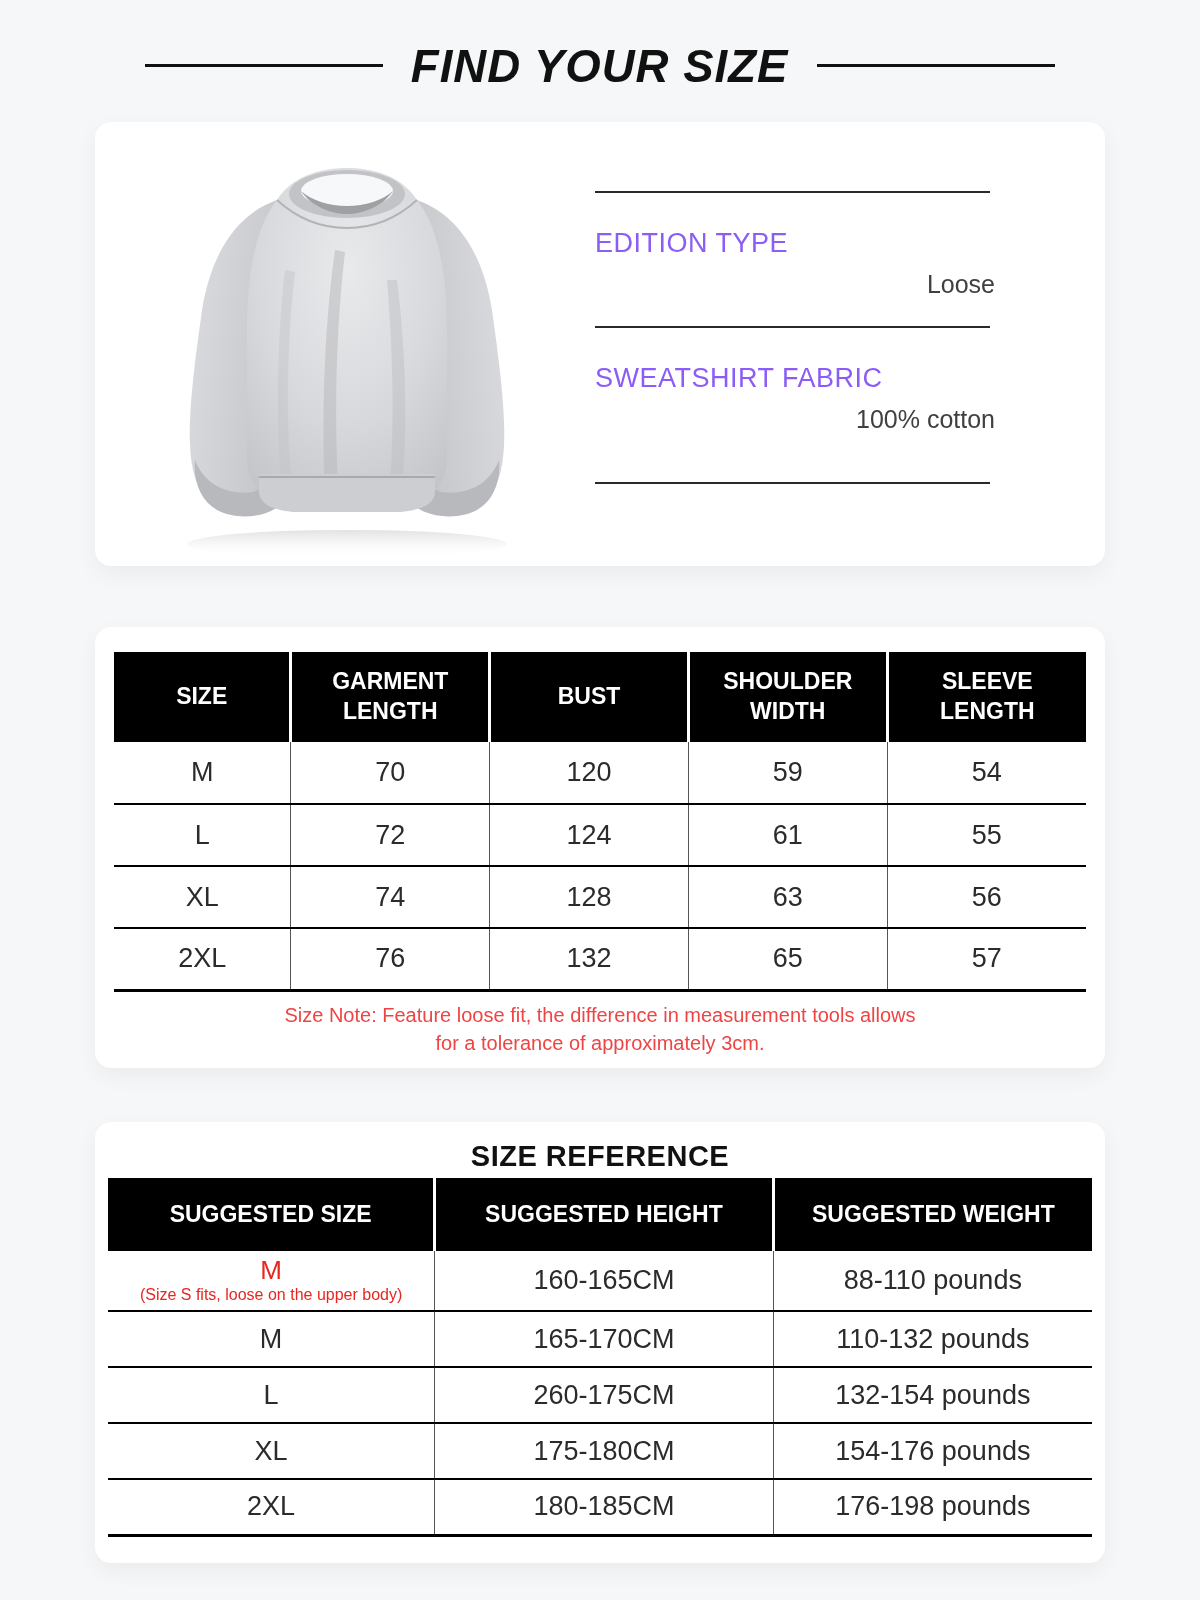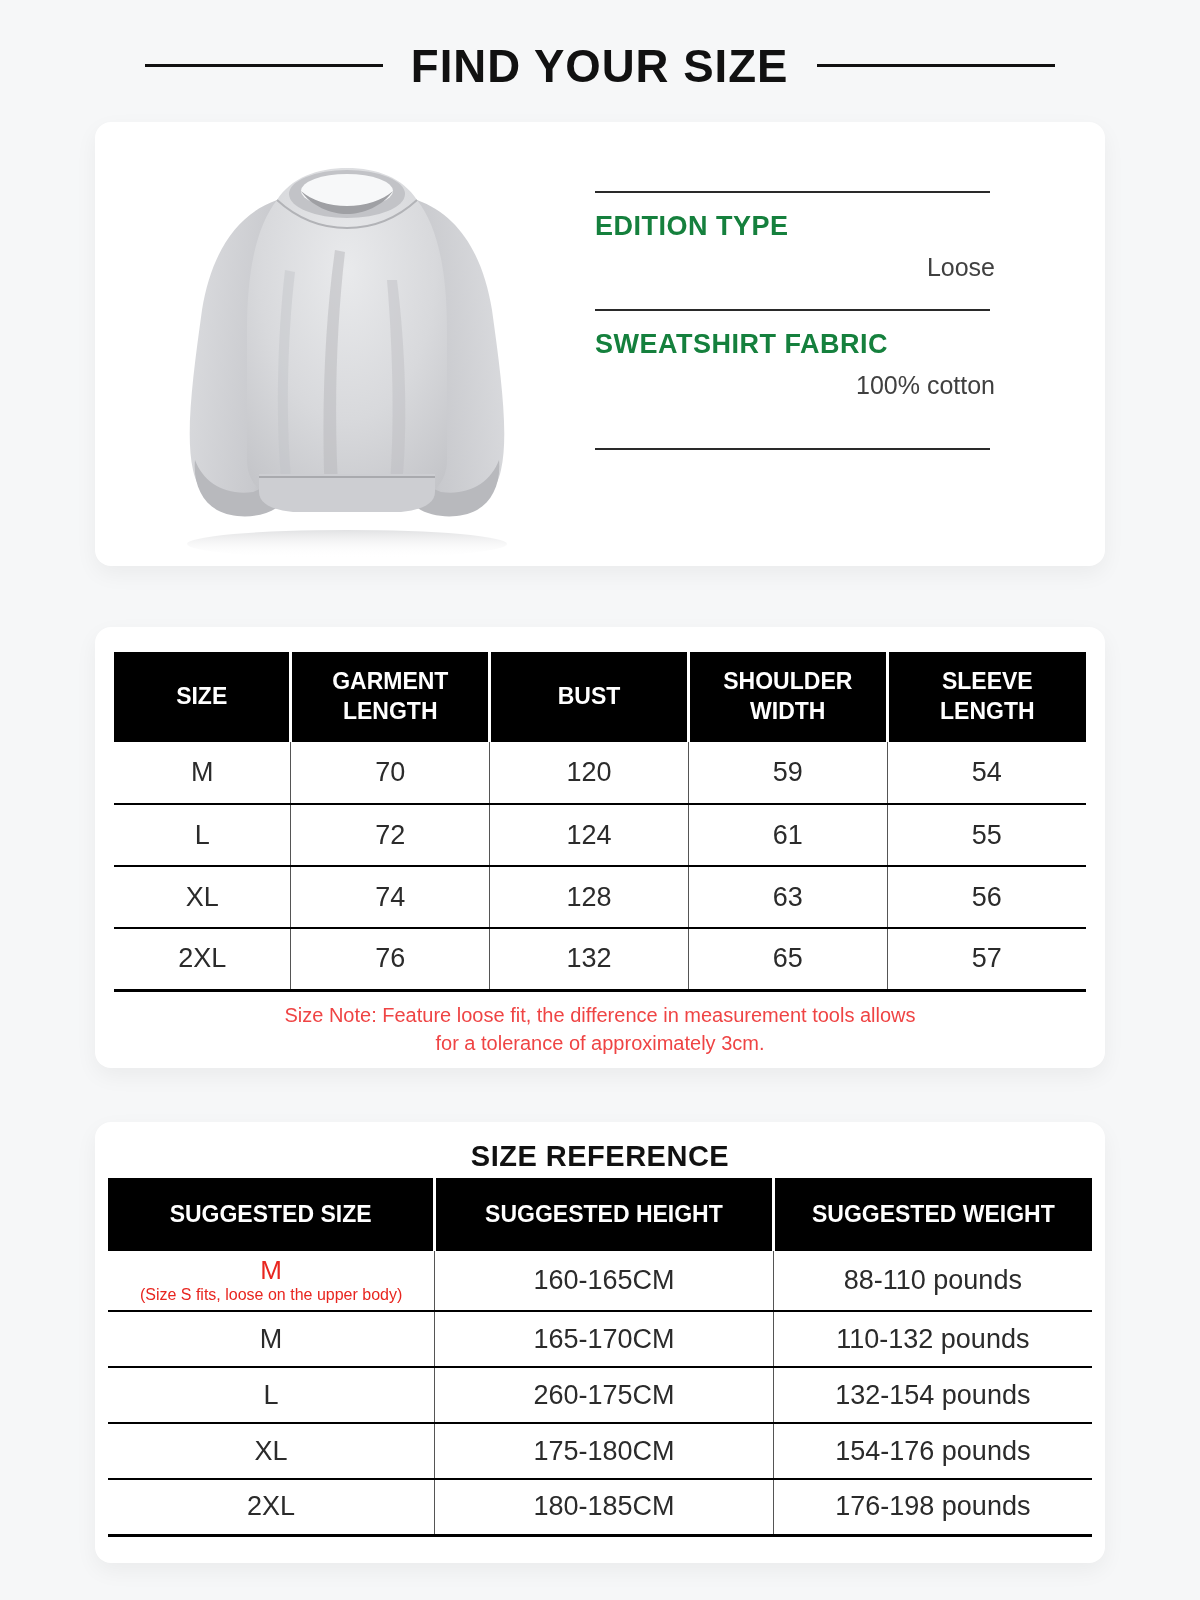--- a/index.html
+++ b/index.html
@@ -12,20 +12,21 @@
     overflow: hidden;
   }
 
   
   .page-title-row {
     padding-top: 32px;
     height: 98px;
     display: flex;
     align-items: center;
     justify-content: center;
+    font-style: italic;
   }
   .title-line {
     width: 238px;
     height: 3px;
     background: #111;
   }
   .page-title {
     font-size: 47px;
     font-weight: 800;
     letter-spacing: 1px;
@@ -45,21 +46,21 @@
   }
   .card-product { margin-top: 24px; height: 444px; display: flex; overflow: hidden; }
   .card-measure { margin-top: 61px; height: 441px; padding: 25px 19px 0; }
   .card-reference { margin-top: 54px; height: 441px; padding: 12px 13px 0; }
 
   
   .product-visual { width: 500px; display: flex; align-items: flex-start; justify-content: center; }
   .product-visual svg { margin-top: 8px; }
   .product-specs { width: 400px; padding-top: 69px; }
   .spec-rule { border: none; border-top: 2px solid #2a2a2a; height: 0; width: 395px; }
-  .spec-label { font-size: 27px; font-weight: 700; color: #15803d; margin-top: 18px; letter-spacing: 0.5px; }
+  .spec-label { font-size: 27px; font-weight: 400; color: #8b5cf6; margin-top: 35px; letter-spacing: 0.5px; }
   .spec-value { font-size: 25px; color: #404040; margin-top: 11px; text-align: right; }
   .spec-gap-1 { margin-top: 27px; }
   .spec-gap-2 { margin-top: 48px; }
 
   
   table { width: 100%; border-collapse: collapse; table-layout: fixed; }
   thead th {
     background: #000;
     color: #fff;
     font-size: 23px;

